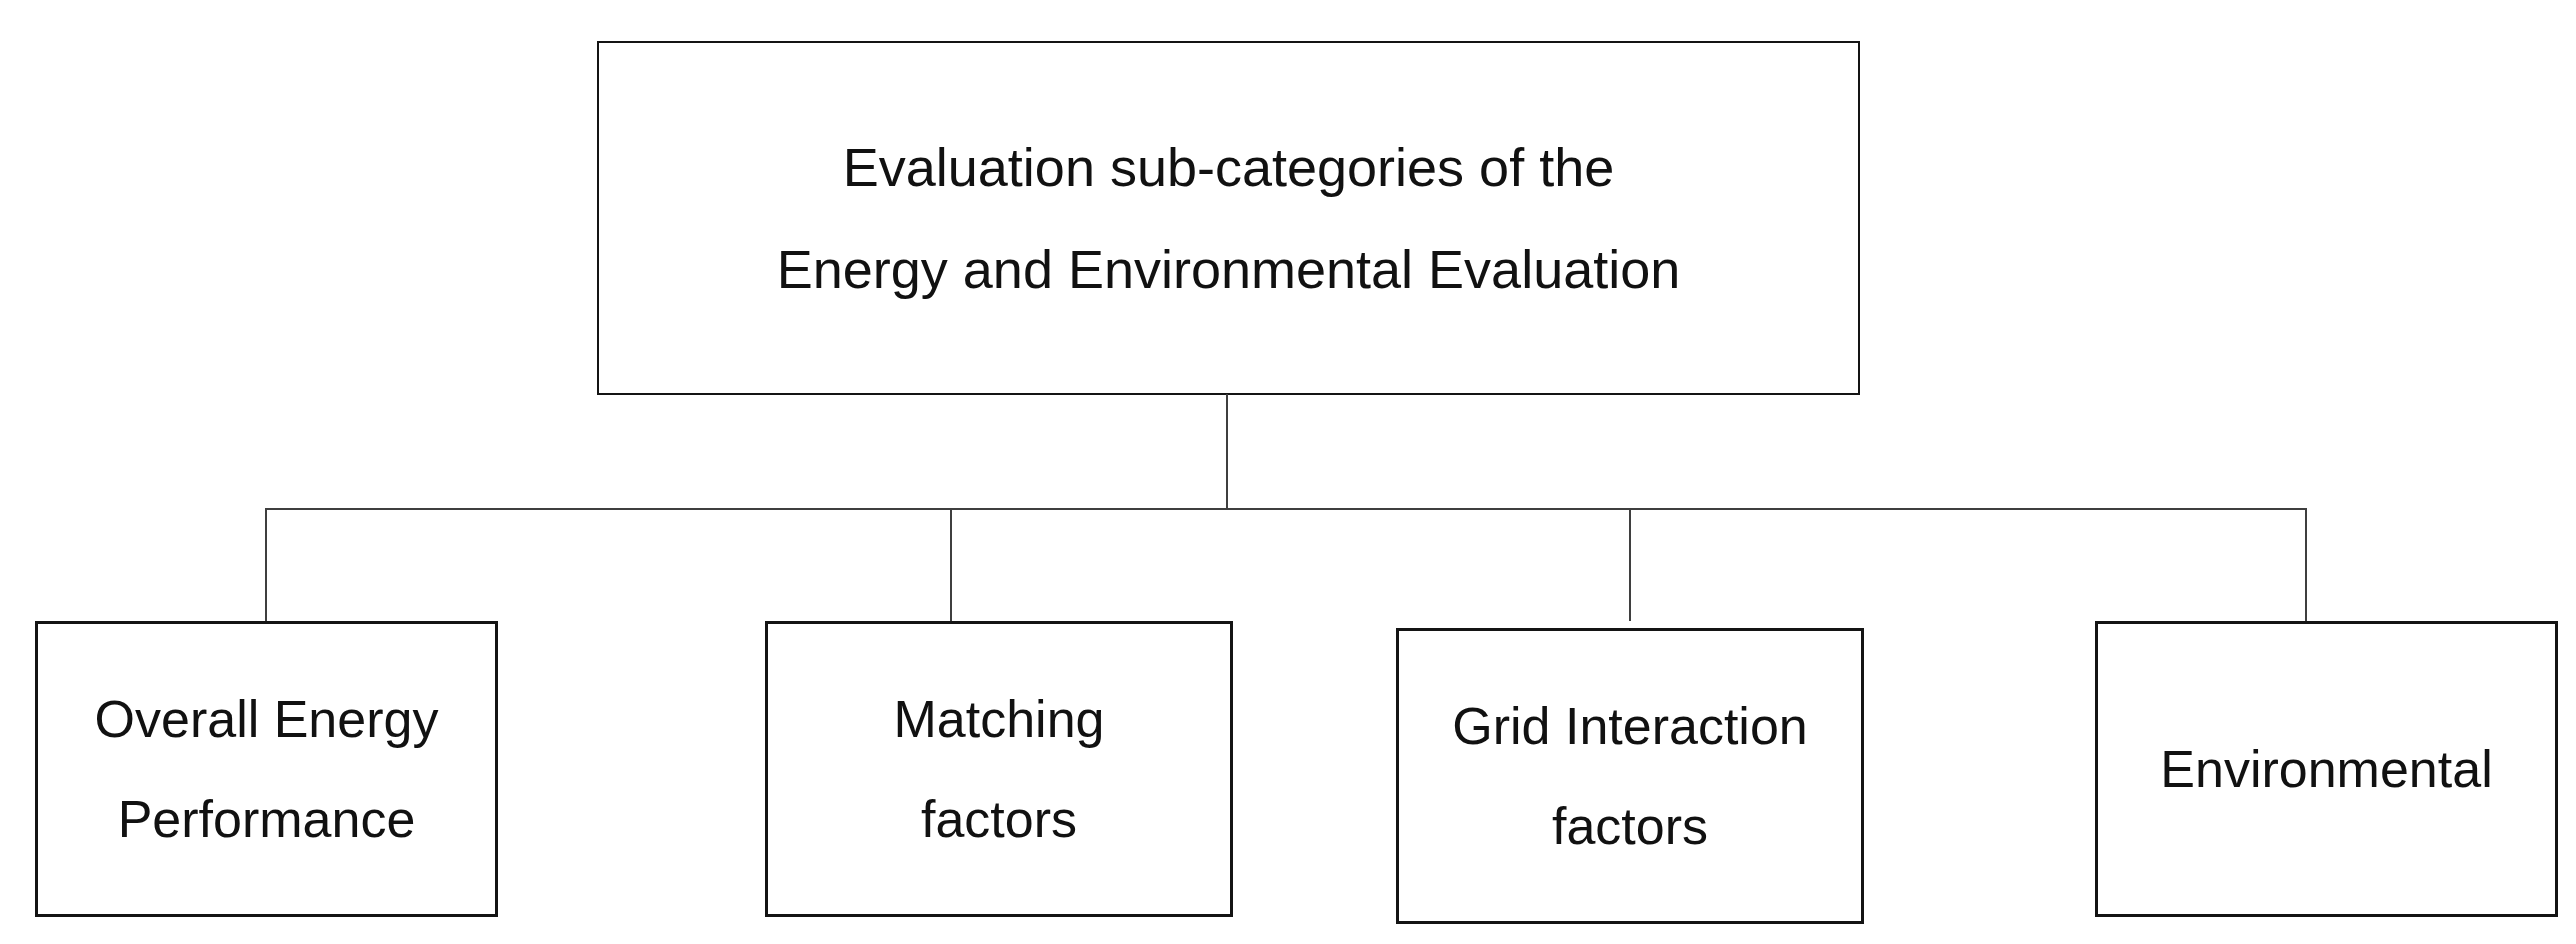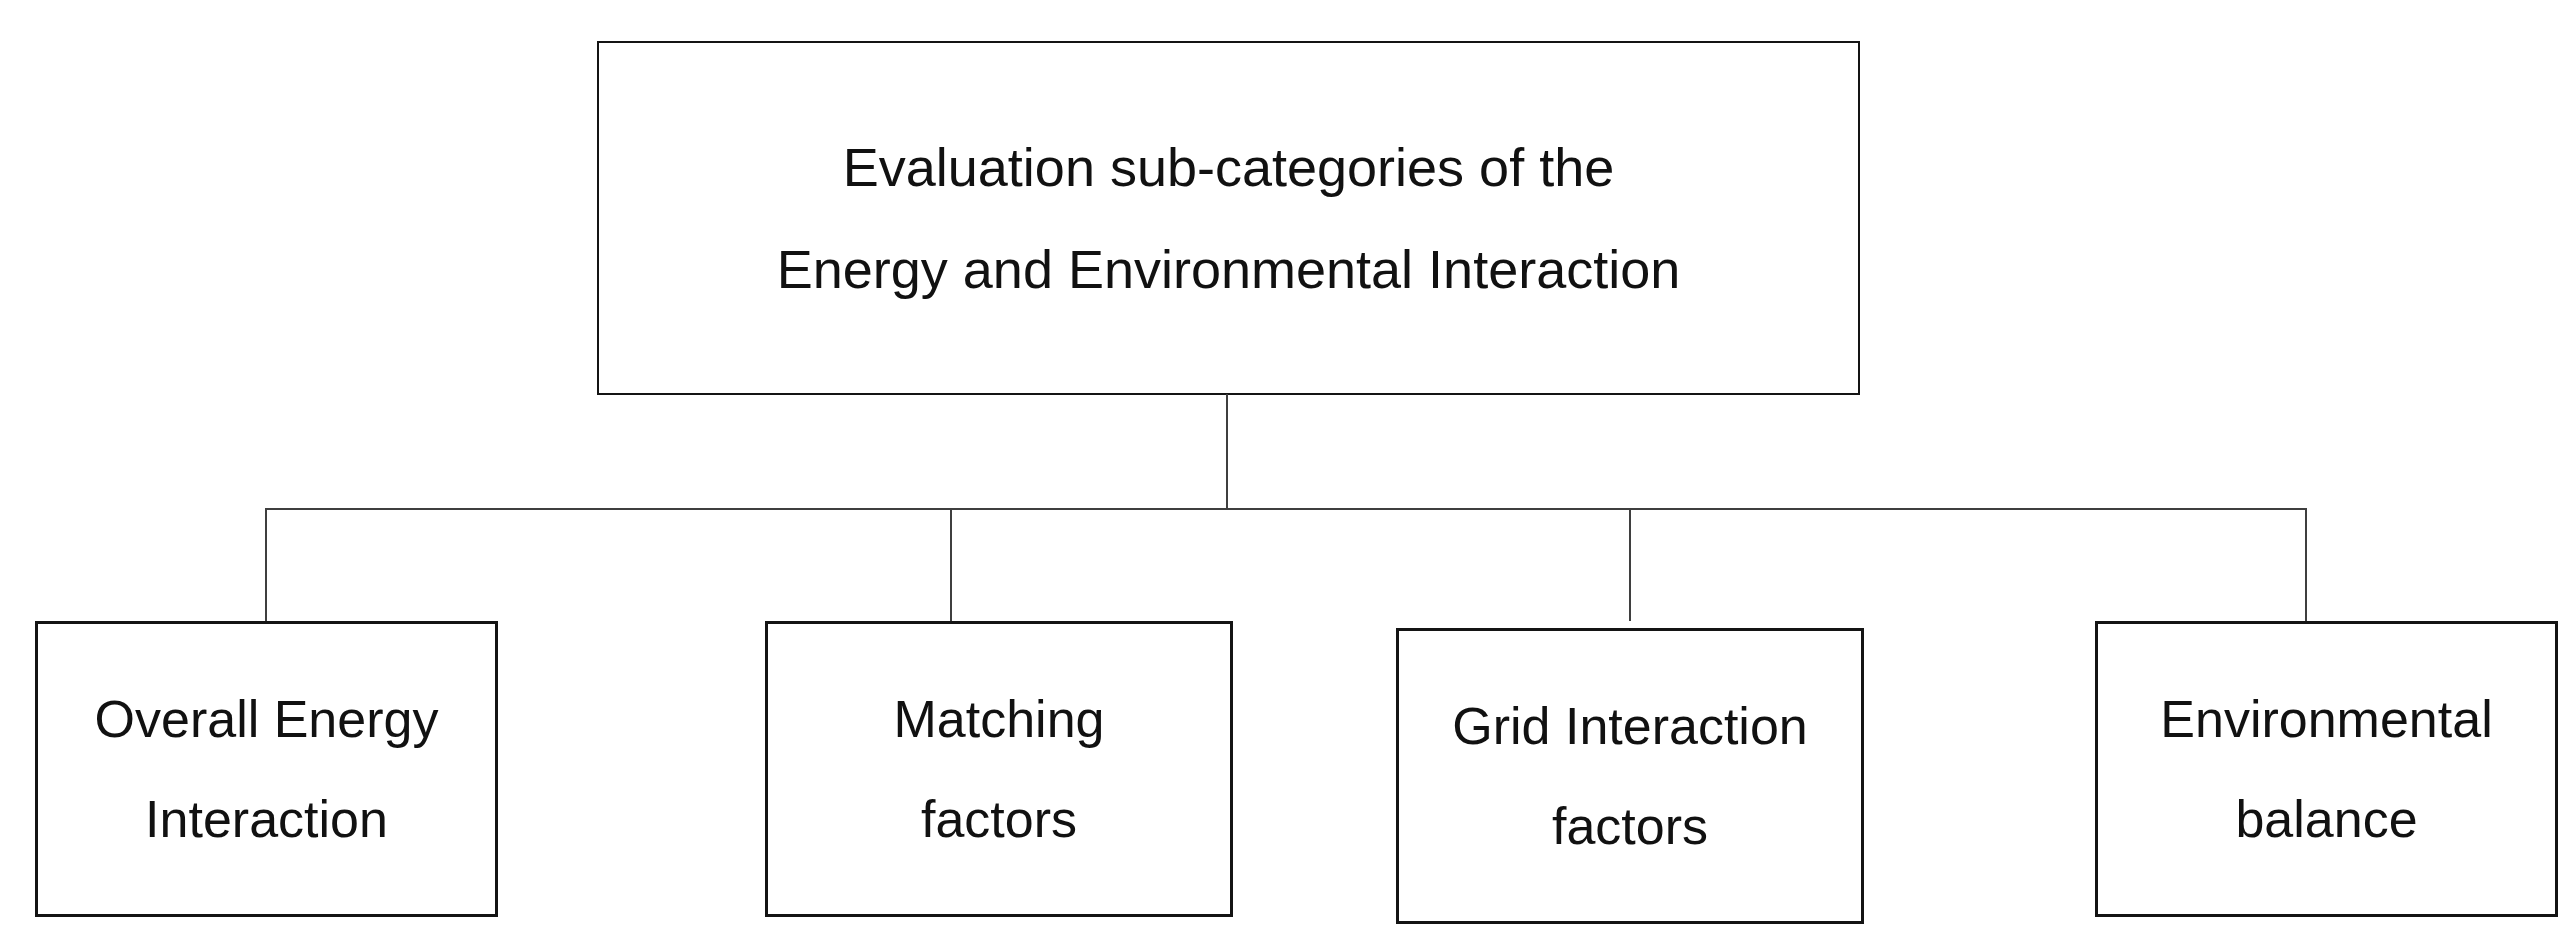--- a/index.html
+++ b/index.html
@@ -66,44 +66,43 @@
   .drop-3{ left:1629px; }
   .drop-4{ left:2305px; }
 </style>
 </head>
 <body>
 
 <div class="canvas">
 
   <div class="box root">
     <div class="line">Evaluation sub-categories of the</div>
-    <div class="line">Energy and Environmental Interaction</div>
+    <div class="line">Energy and Environmental Evaluation</div>
   </div>
 
   <div class="conn stem"></div>
   <div class="conn hbar"></div>
   <div class="conn drop drop-1"></div>
   <div class="conn drop drop-2"></div>
   <div class="conn drop drop-3"></div>
   <div class="conn drop drop-4"></div>
 
   <div class="box child child-1">
     <div class="line">Overall Energy</div>
-    <div class="line">Interaction</div>
+    <div class="line">Performance</div>
   </div>
 
   <div class="box child child-2">
     <div class="line">Matching</div>
     <div class="line">factors</div>
   </div>
 
   <div class="box child child-3">
     <div class="line">Grid Interaction</div>
     <div class="line">factors</div>
   </div>
 
   <div class="box child child-4">
     <div class="line">Environmental</div>
-    <div class="line">balance</div>
   </div>
 
 </div>
 
 
 </body></html>

